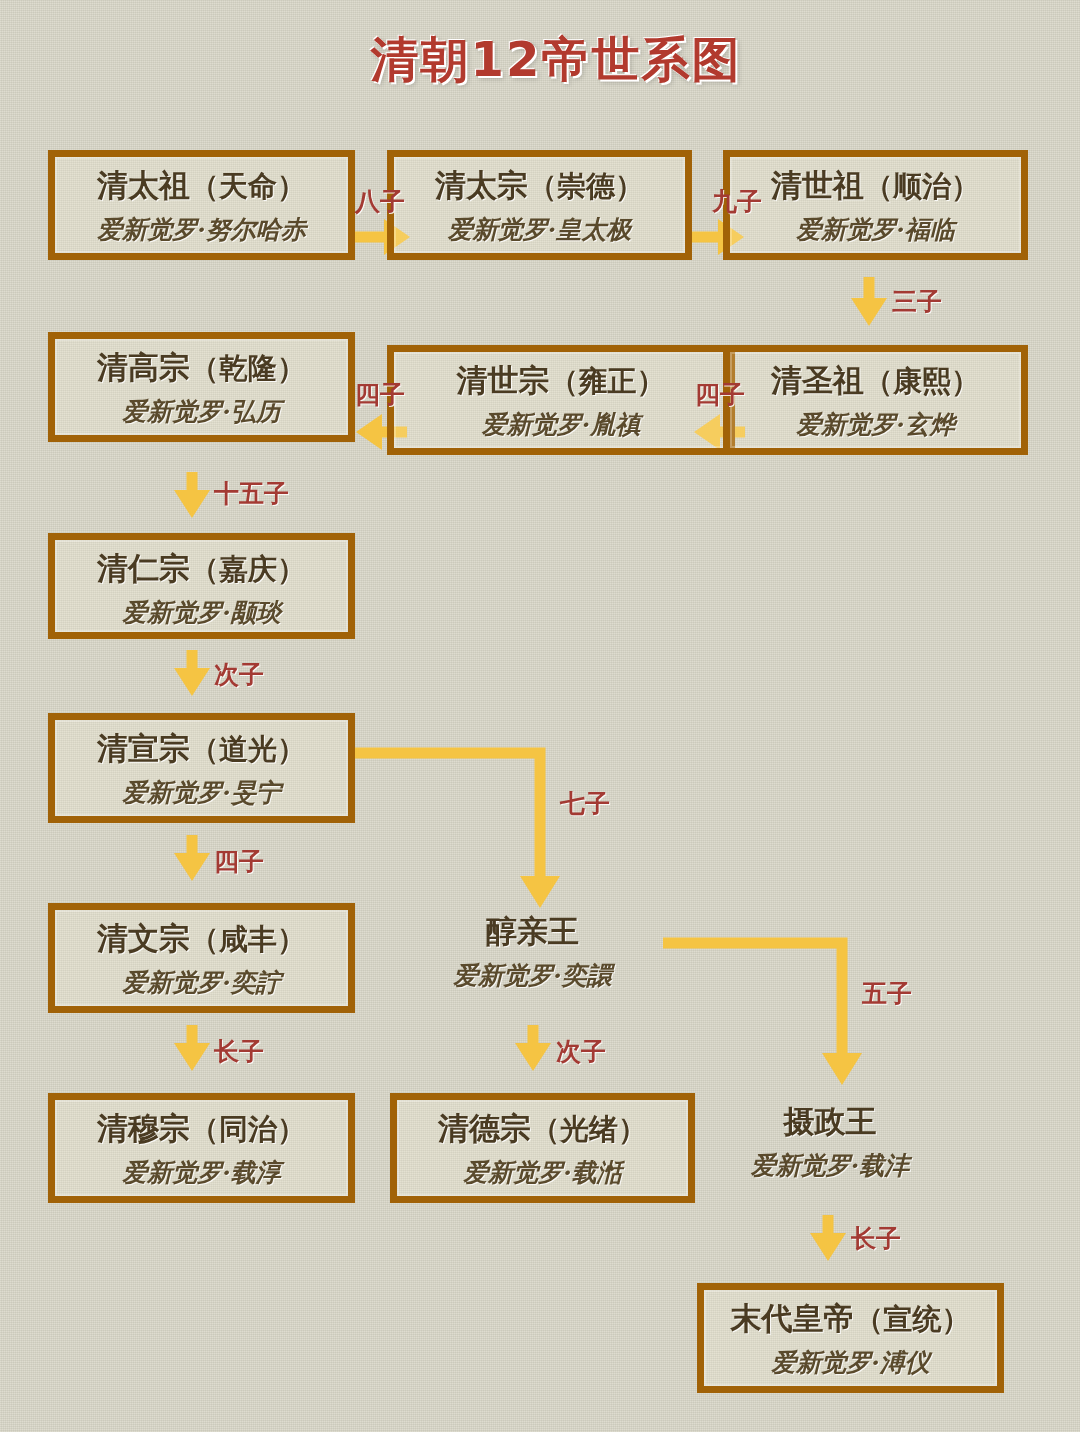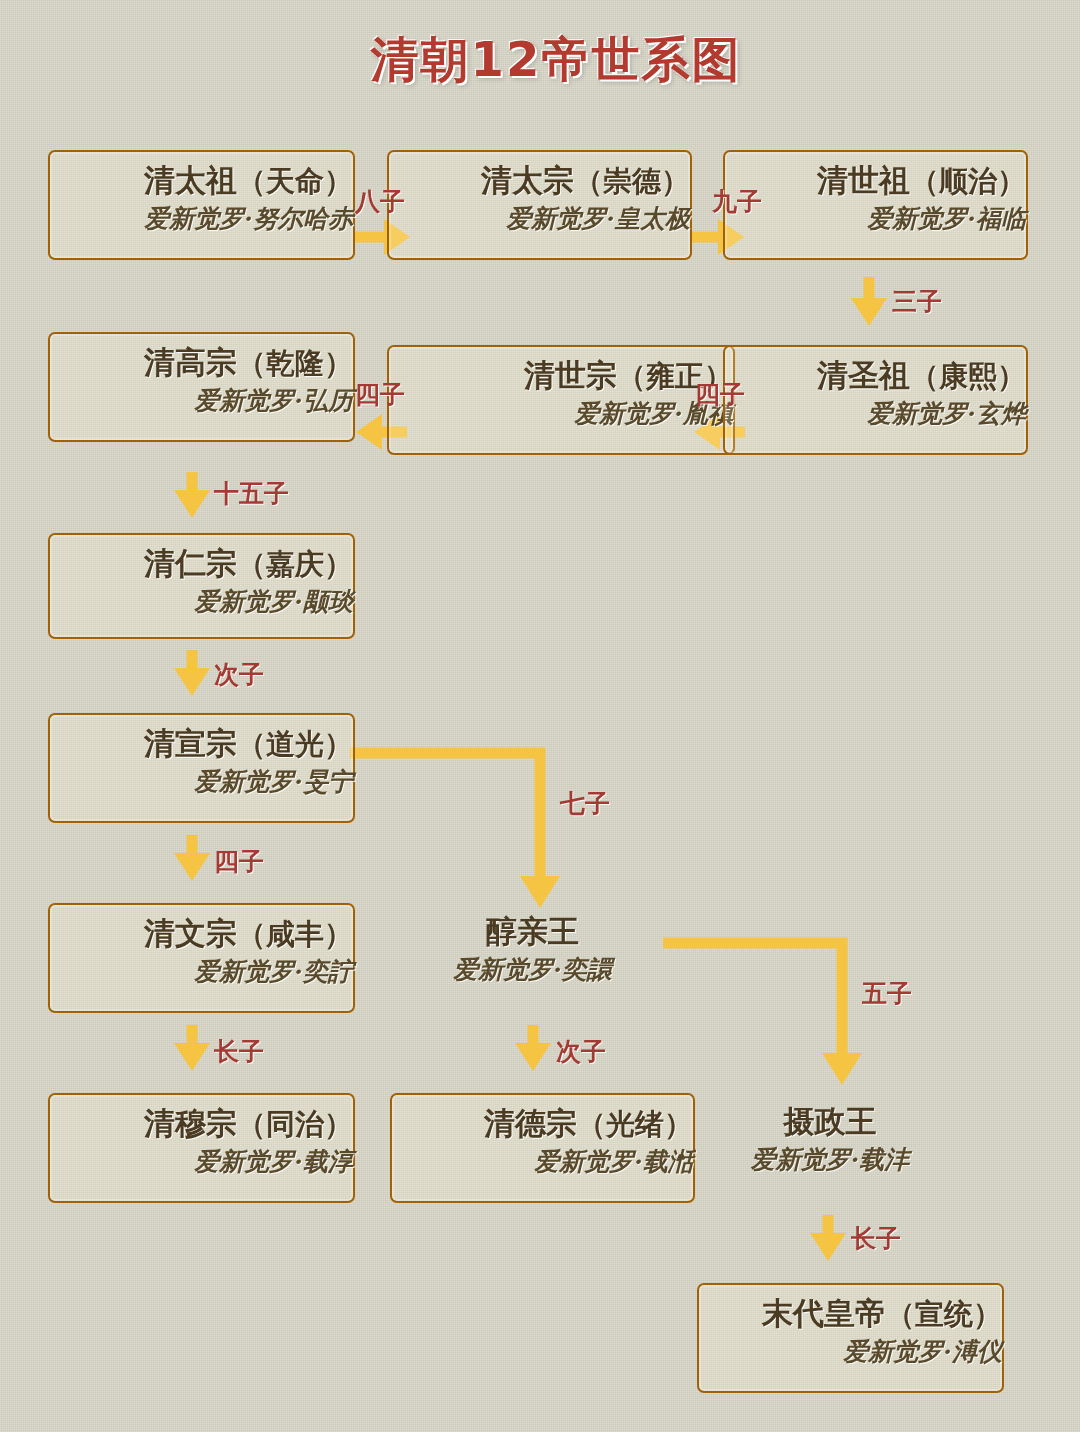--- a/index.html
+++ b/index.html
@@ -37,38 +37,38 @@
       3px 3px 5px rgba(0,0,0,0.18);
     font-family: "DejaVu Sans", "Liberation Sans", sans-serif;
   }
   .node {
     position: absolute;
     box-sizing: border-box;
     text-align: center;
     padding-top: 8px;
   }
   .node.boxed {
-    border: 2px solid #a16207;
-    border-radius: 7px;
+    border: 7px solid #a16207;
+    border-radius: 0;
     background: rgba(255, 248, 220, 0.18);
     box-shadow: 0 0 0 2px rgba(255,255,255,0.25) inset;
-    text-align: right;
   }
   .node .line1 {
     font-size: 31px;
     font-weight: bold;
     color: #4a3b22;
     text-shadow: 1px 1px 0 rgba(255,255,255,0.85);
     white-space: nowrap;
     font-family: "DejaVu Sans", "Liberation Sans", sans-serif;
   }
   .node .line1 .paren {
     font-size: 29px;
   }
   .node .line2 {
+    margin-top: 6px;
     font-size: 25px;
     font-weight: bold;
     font-style: italic;
     color: #5a4a2c;
     text-shadow: 1px 1px 0 rgba(255,255,255,0.8);
     white-space: nowrap;
     font-family: "DejaVu Serif", "Liberation Serif", serif;
   }
   .edge-label {
     position: absolute;

